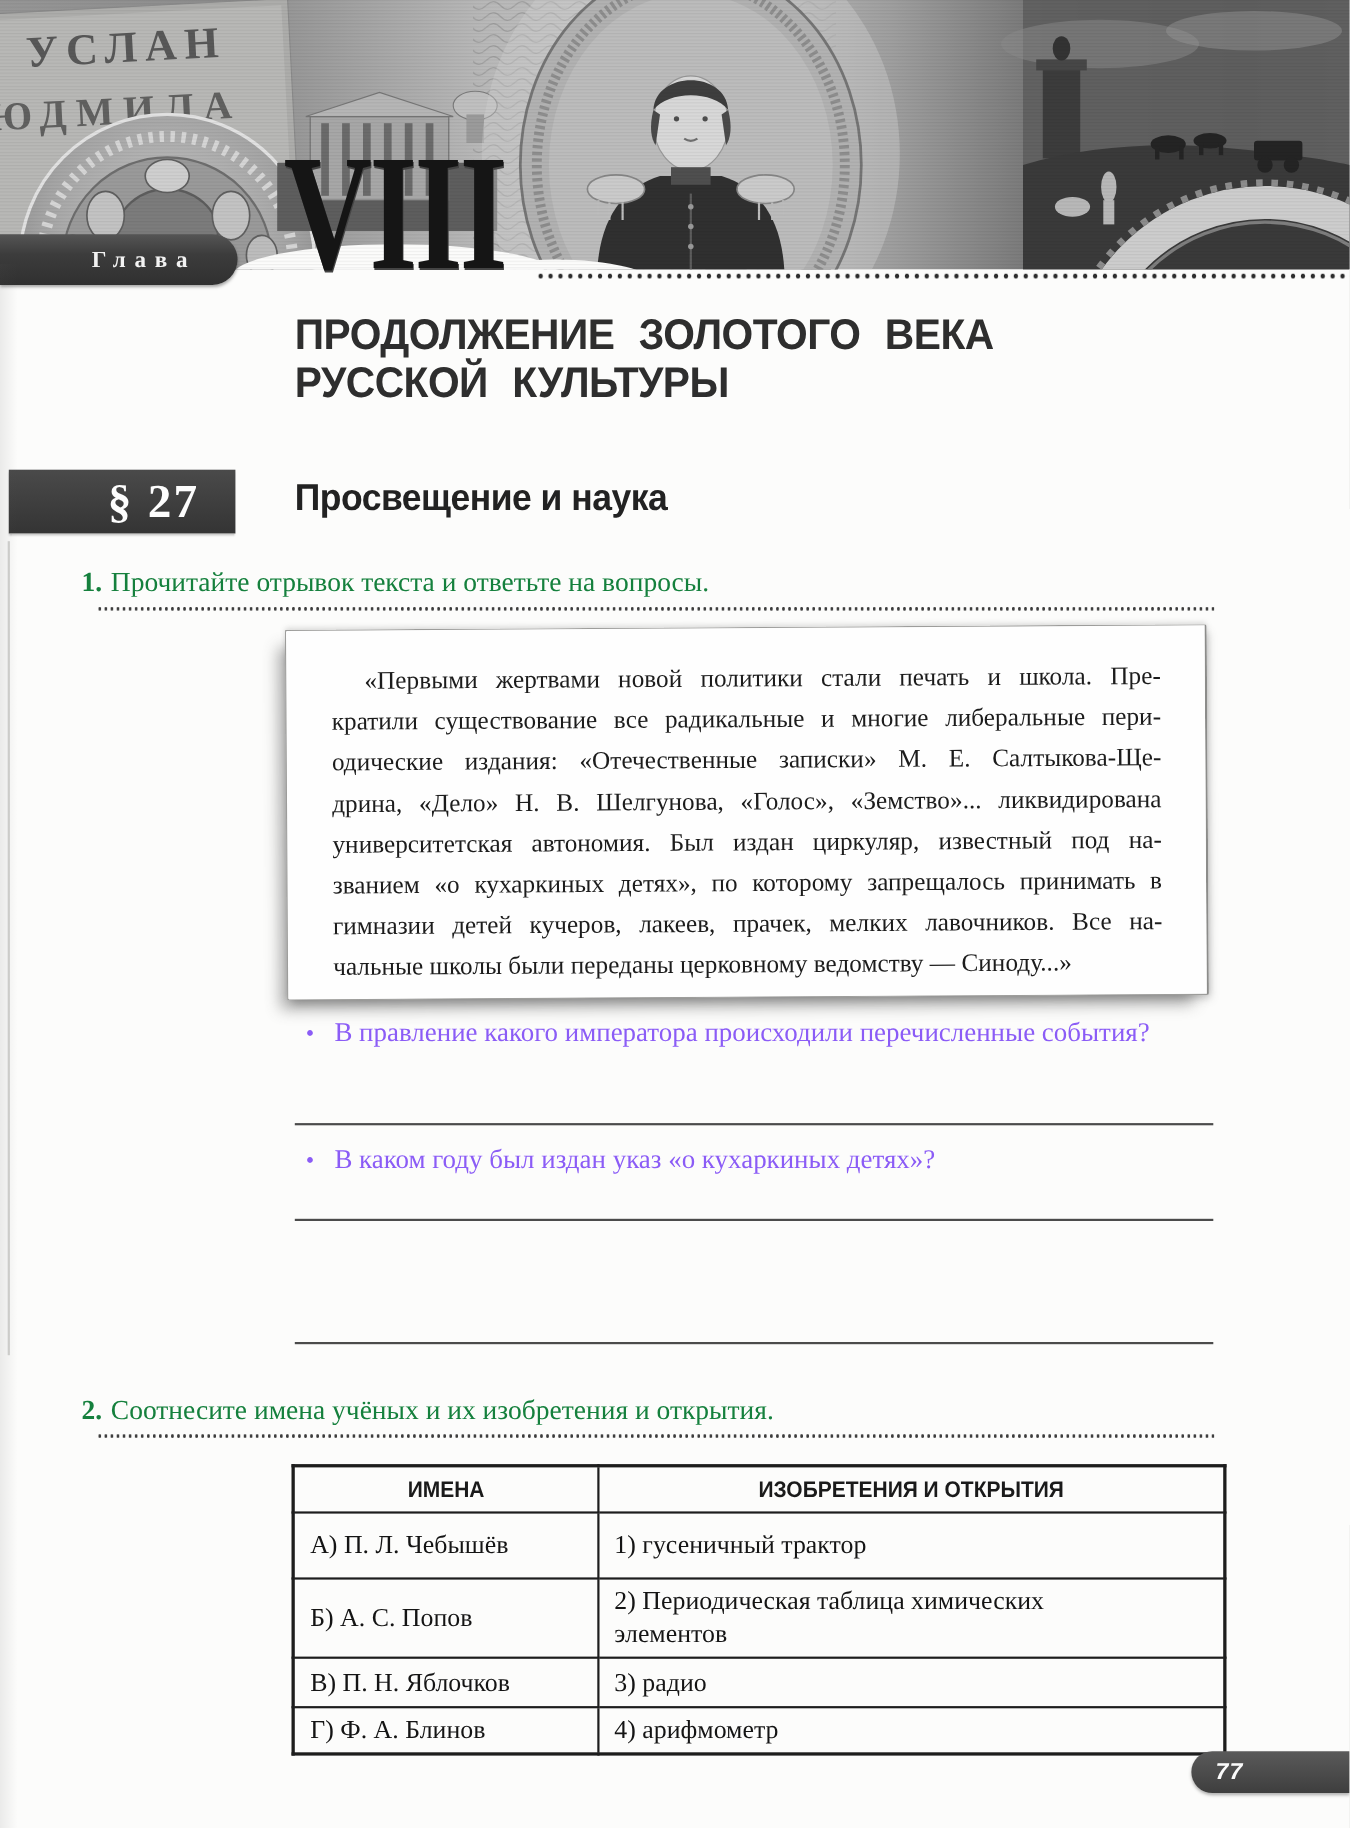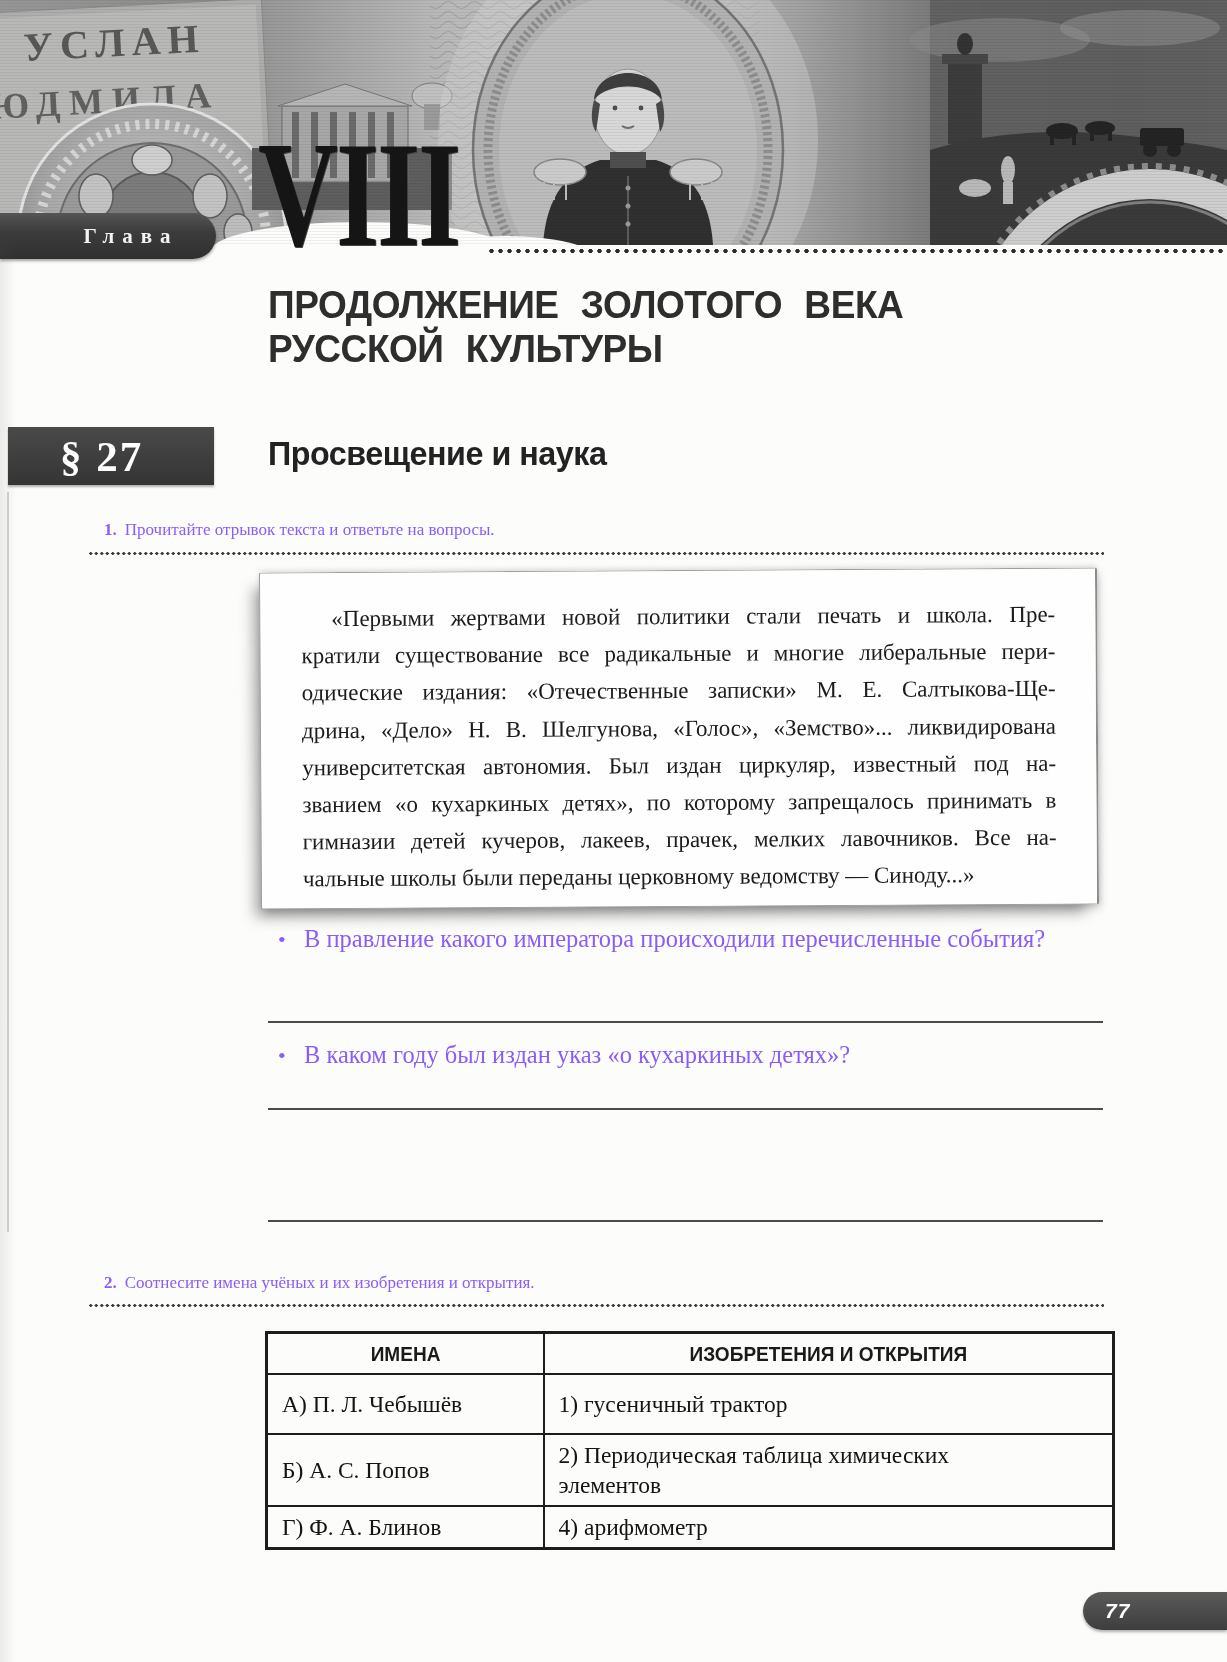--- a/index.html
+++ b/index.html
@@ -43,41 +43,41 @@
     position:absolute; left:268px; top:283px; width:800px;
     font-family:"Liberation Sans","DejaVu Sans",sans-serif;
     font-weight:700; font-size:39px; line-height:44px; letter-spacing:-.5px; word-spacing:13px;
     color:#2e2e2e; transform:scaleX(.95); transform-origin:left top;
   }
   .chapter-title span{display:block;}
   
   .section-badge{
     position:absolute; left:8px; top:427px; width:206px; height:58px;
     background:linear-gradient(#4a4a4a, #343434);
-    display:flex; align-items:center; padding-left:52px; box-sizing:border-box;
+    display:flex; align-items:center; padding-left:90px; box-sizing:border-box;
     box-shadow:0 2px 2px rgba(0,0,0,.3);
   }
   .section-number{
     font-family:"Liberation Serif","DejaVu Serif",serif;
     font-size:43px; font-weight:700; color:#fdfdfd; letter-spacing:2px; white-space:nowrap;
   }
   .section-title{
     position:absolute; left:268px; top:434px;
     font-family:"Liberation Sans","DejaVu Sans",sans-serif;
     font-weight:700; font-size:34px; letter-spacing:-.5px; color:#222;
     transform:scaleX(.95); transform-origin:left top;
   }
   .left-hairline{
     position:absolute; left:7px; top:492px; width:2px; height:740px;
     background:#c8c8c6; opacity:.8;
   }
   
   .task-head{
-    position:absolute; left:104px; width:1016px;
-    font-size:17px; line-height:30px; color:#8b5cf6;
+    position:absolute; left:74px; width:1016px;
+    font-size:25px; line-height:30px; color:#15803d;
   }
   .task-head .task-num{ font-weight:700; padding-right:8px; }
   .task1-head{ top:515px; }
   .task2-head{ top:1268px; }
   .fine-dotted{
     position:absolute; left:88px; width:1016px; height:5px;
     background-image:radial-gradient(circle, #3c3c3c 1.4px, rgba(0,0,0,0) 1.6px);
     background-size:5.5px 5px; background-repeat:repeat-x; background-position:0 50%;
   }
   .dotted-1{ top:551px; }
@@ -349,20 +349,24 @@
         <td><span class="th-cond">ИЗОБРЕТЕНИЯ И ОТКРЫТИЯ</span></td>
       </tr>
       <tr class="r-a">
         <td>А) П. Л. Чебышёв</td>
         <td class="c2pad">1) гусеничный трактор</td>
       </tr>
       <tr class="r-b">
         <td>Б) А. С. Попов</td>
         <td class="c2pad">2) Периодическая таблица химических элементов</td>
       </tr>
+      <tr class="r-v">
+        <td>В) П. Н. Яблочков</td>
+        <td class="c2pad">3) радио</td>
+      </tr>
       <tr class="r-g">
         <td>Г) Ф. А. Блинов</td>
         <td class="c2pad">4) арифмометр</td>
       </tr>
     </tbody>
   </table>
 
   <div class="page-number-bar">
     <span class="page-number">77</span>
   </div>

